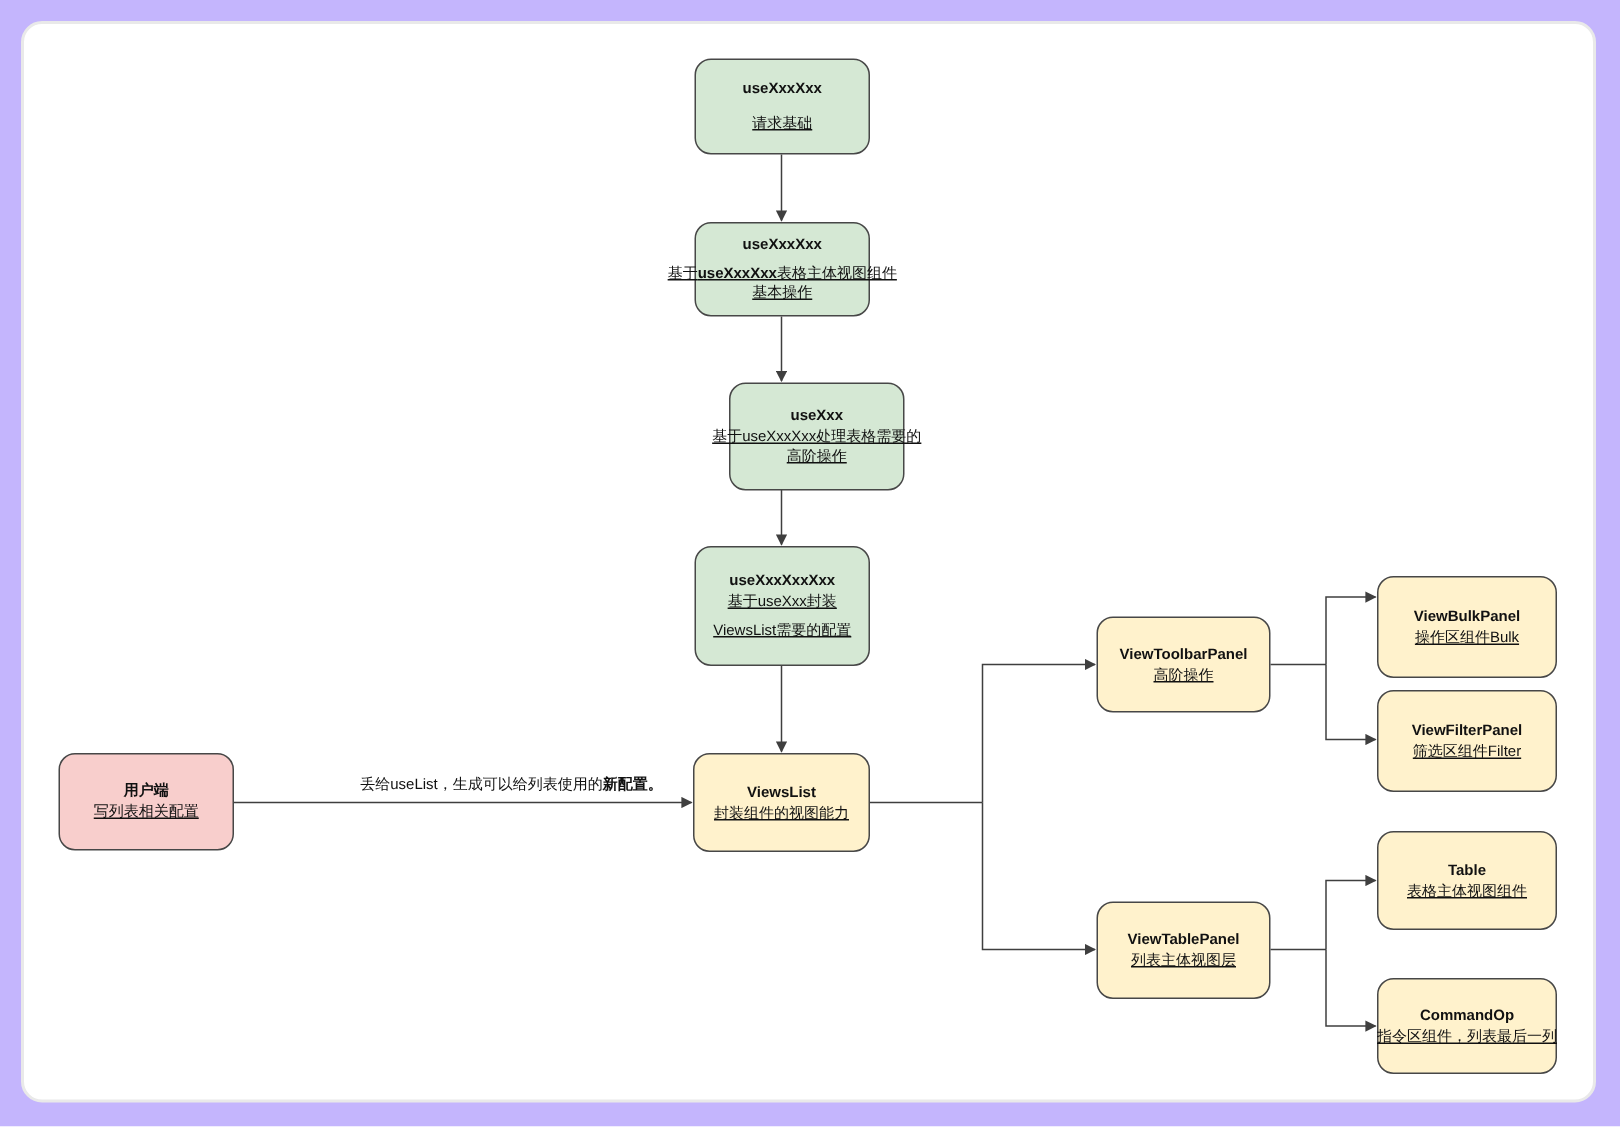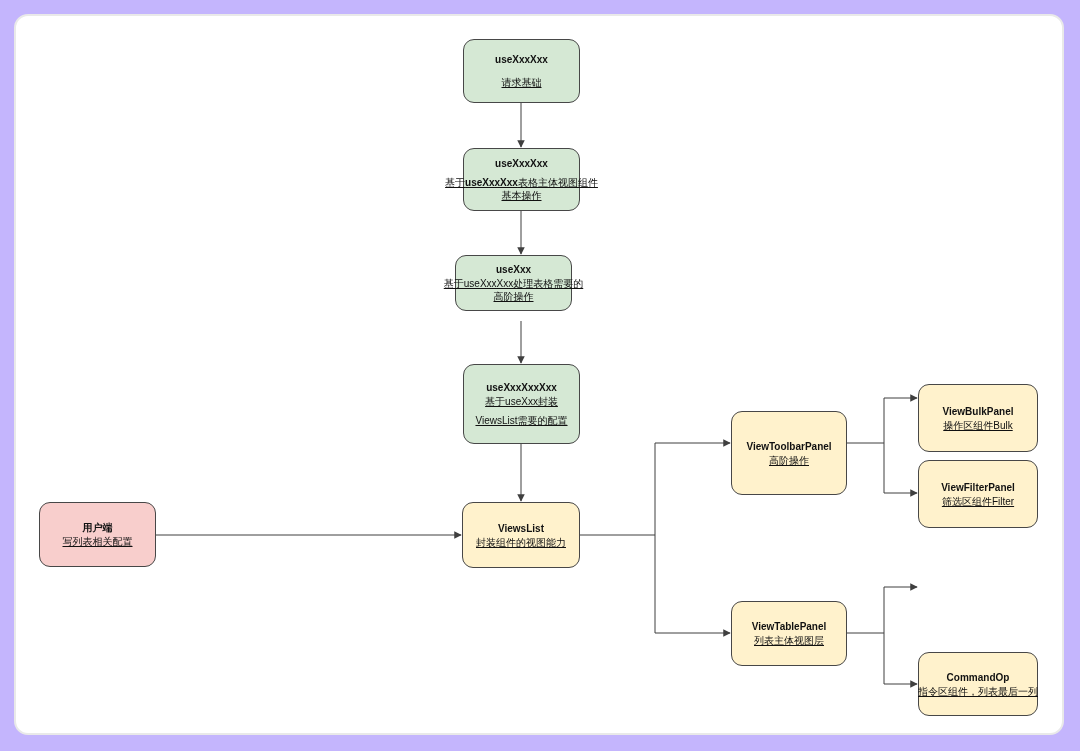--- a/index.html
+++ b/index.html
@@ -67,21 +67,21 @@
     <div class="node-title">useXxxXxx</div>
     <div class="node-line mt10">请求基础</div>
   </div>
 
   <div class="node green" style="left:463px;top:148px;width:117px;height:63px">
     <div class="node-title">useXxxXxx</div>
     <div class="node-line mt6"><span>基于</span><b>useXxxXxx</b><span>表格主体视图组件</span></div>
     <div class="node-line">基本操作</div>
   </div>
 
-  <div class="node green" style="left:455px;top:255px;width:117px;height:56px">
+  <div class="node green" style="left:486px;top:255px;width:117px;height:72px">
     <div class="node-title">useXxx</div>
     <div class="node-line mt1">基于useXxxXxx处理表格需要的</div>
     <div class="node-line">高阶操作</div>
   </div>
 
   <div class="node green" style="left:463px;top:364px;width:117px;height:80px">
     <div class="node-title">useXxxXxxXxx</div>
     <div class="node-line mt1">基于useXxx封装</div>
     <div class="node-line mt6">ViewsList需要的配置</div>
   </div>
@@ -90,40 +90,45 @@
     <div class="node-title">ViewsList</div>
     <div class="node-line mt1">封装组件的视图能力</div>
   </div>
 
   <div class="node pink" style="left:39px;top:502px;width:117px;height:65px">
     <div class="node-title">用户端</div>
     <div class="node-line mt1">写列表相关配置</div>
   </div>
 
   <div class="edge-label">
+    <div><span>丢给useList，生成可以给列表使用的</span><b>新配置。</b></div>
   </div>
 
-  <div class="node yellow" style="left:731px;top:411px;width:116px;height:84px">
+  <div class="node yellow" style="left:731px;top:411px;width:116px;height:64px">
     <div class="node-title">ViewToolbarPanel</div>
     <div class="node-line mt1">高阶操作</div>
   </div>
 
   <div class="node yellow" style="left:731px;top:601px;width:116px;height:65px">
     <div class="node-title">ViewTablePanel</div>
     <div class="node-line mt1">列表主体视图层</div>
   </div>
 
   <div class="node yellow" style="left:918px;top:384px;width:120px;height:68px">
     <div class="node-title">ViewBulkPanel</div>
     <div class="node-line mt1">操作区组件Bulk</div>
   </div>
 
   <div class="node yellow" style="left:918px;top:460px;width:120px;height:68px">
     <div class="node-title">ViewFilterPanel</div>
     <div class="node-line mt1">筛选区组件Filter</div>
   </div>
 
+  <div class="node yellow" style="left:918px;top:554px;width:120px;height:66px">
+    <div class="node-title">Table</div>
+    <div class="node-line mt1">表格主体视图组件</div>
+  </div>
 
   <div class="node yellow" style="left:918px;top:652px;width:120px;height:64px">
     <div class="node-title">CommandOp</div>
     <div class="node-line mt1">指令区组件，列表最后一列</div>
   </div>
 </div>
 
 </body></html>

